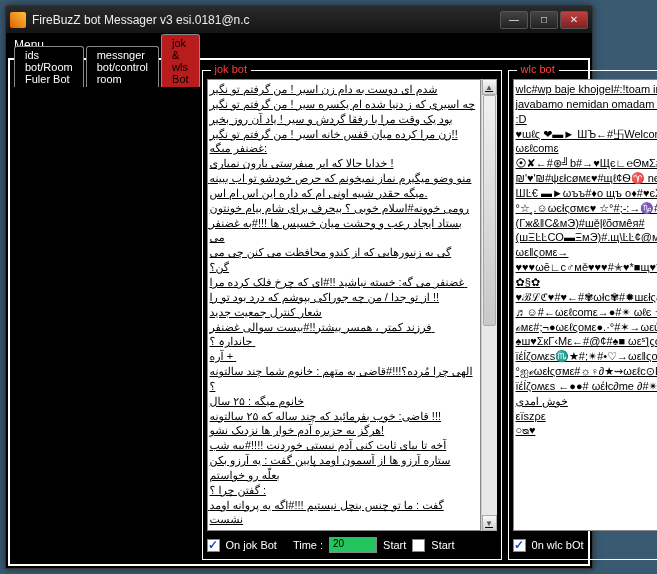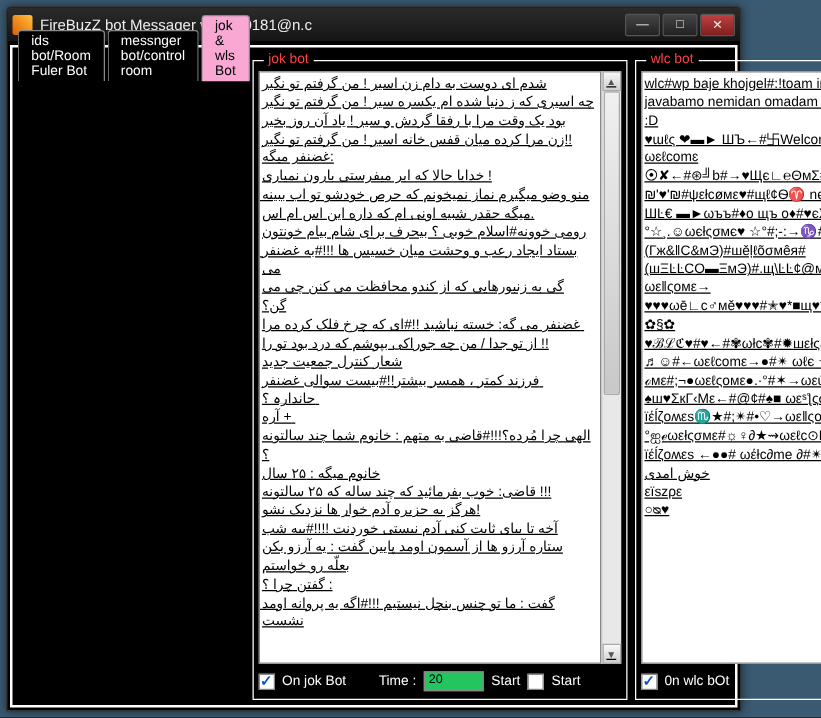--- a/index.html
+++ b/index.html
@@ -78,21 +78,21 @@
     border: 1px solid #888;
     border-bottom: none;
     padding: 2px 10px;
     font-size: 11px;
     margin-right: 2px;
     position: relative;
     top: 1px;
     border-radius: 3px 3px 0 0;
   }
   .tab.active {
-    background: #f9a8d4;
+    background: #b91c1c;
     color: #000;
     z-index: 2;
   }
   .tabline { height: 1px; background: #fff; }
   
   .panels {
     flex: 1;
     display: flex;
     gap: 6px;
     margin-top: 6px;
@@ -192,20 +192,23 @@
   <div class="titlebar">
     <div class="app-icon"></div>
     <div class="title">FireBuzZ bot  Messager v3 esi.0181@n.c</div>
     <div class="win-btns">
       <div class="win-btn">―</div>
       <div class="win-btn">□</div>
       <div class="win-btn close">✕</div>
     </div>
   </div>
 
+  <div class="menubar">
+    <span>Menu</span>
+  </div>
 
   <div class="content">
 
     <div class="tabstrip">
       <div class="tab">ids bot/Room Fuler Bot</div>
       <div class="tab">messnger bot/control room</div>
       <div class="tab active">jok &amp; wls Bot</div>
     </div>
     <div class="tabline"></div>
 
@@ -247,21 +250,21 @@
             <div class="track">
                 <div class="thumb"></div>
               </div>
             <div class="arrow">▼</div>
           </div>
         </div>
 
         <div class="bottombar">
           <span class="cb">✓</span>
           <span>On jok Bot</span>
-          <span style="margin-left:20px">Time :</span>
+          <span style="margin-left:10px">Time :</span>
           <span class="timefield">20</span>
           <span>Start</span>
           <span class="cb" style="color:transparent">✓</span>
           <span>Start</span>
         </div>
       </div>
 
       <div class="groupbox">
         <div class="group-title">wlc bot</div>
 

